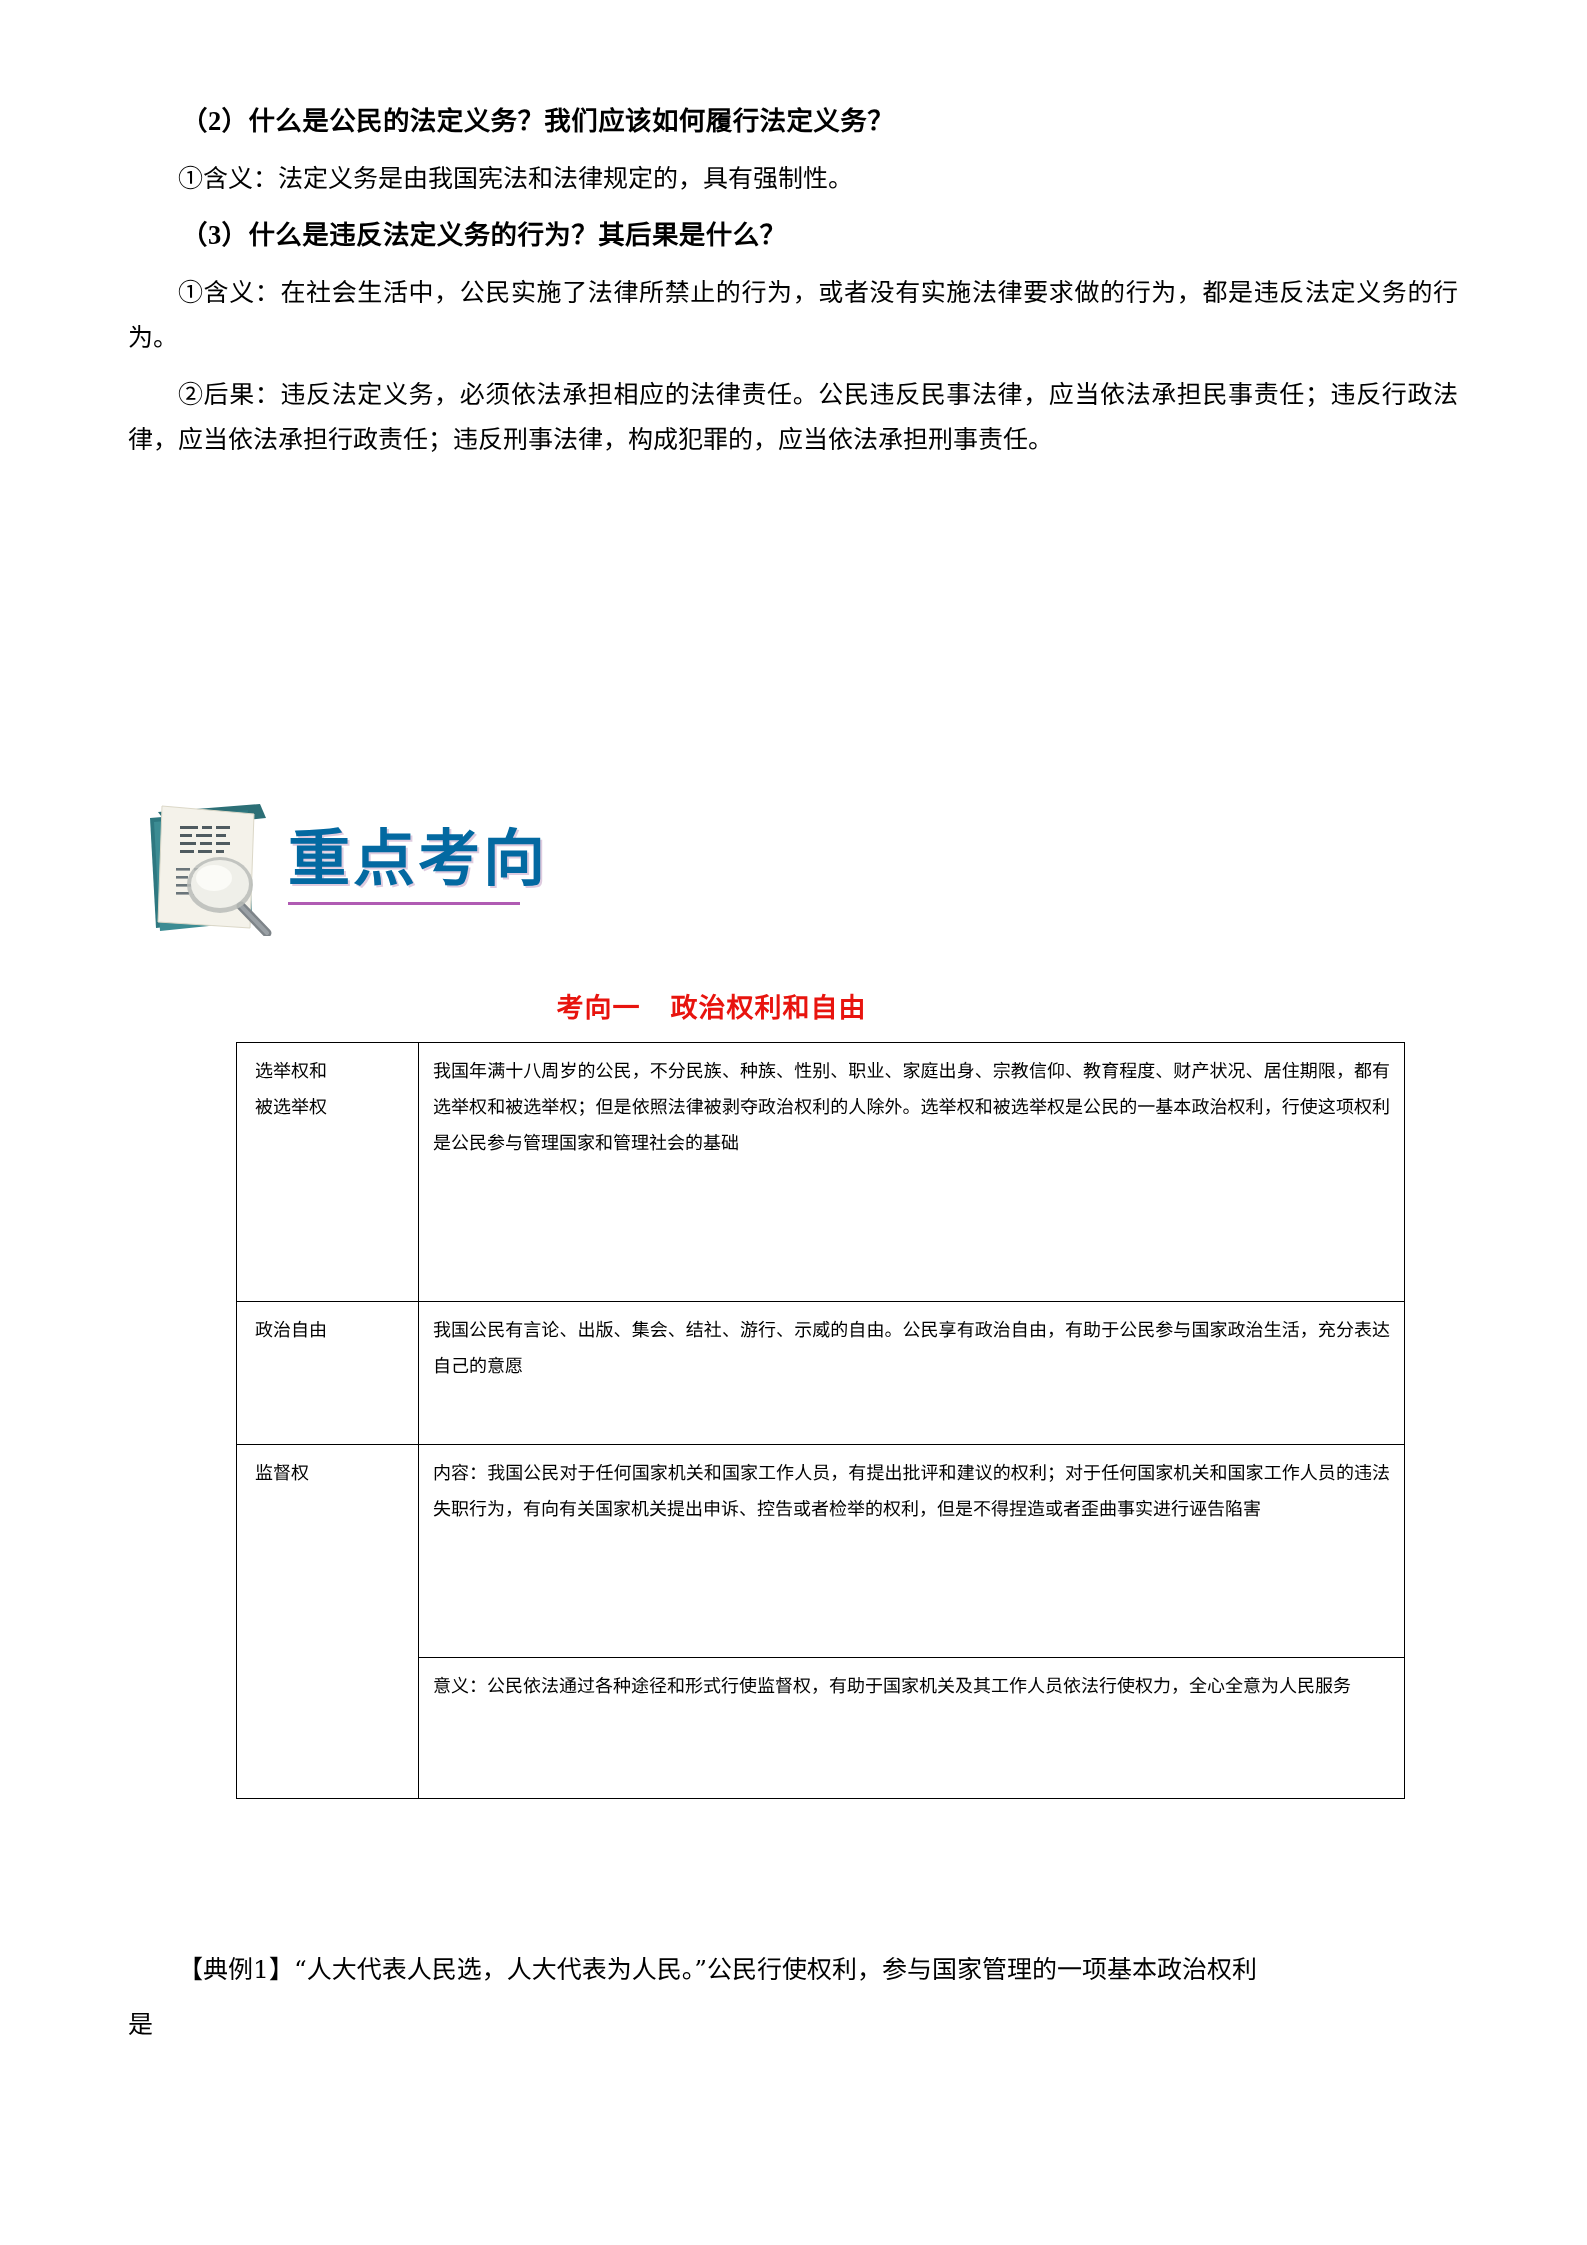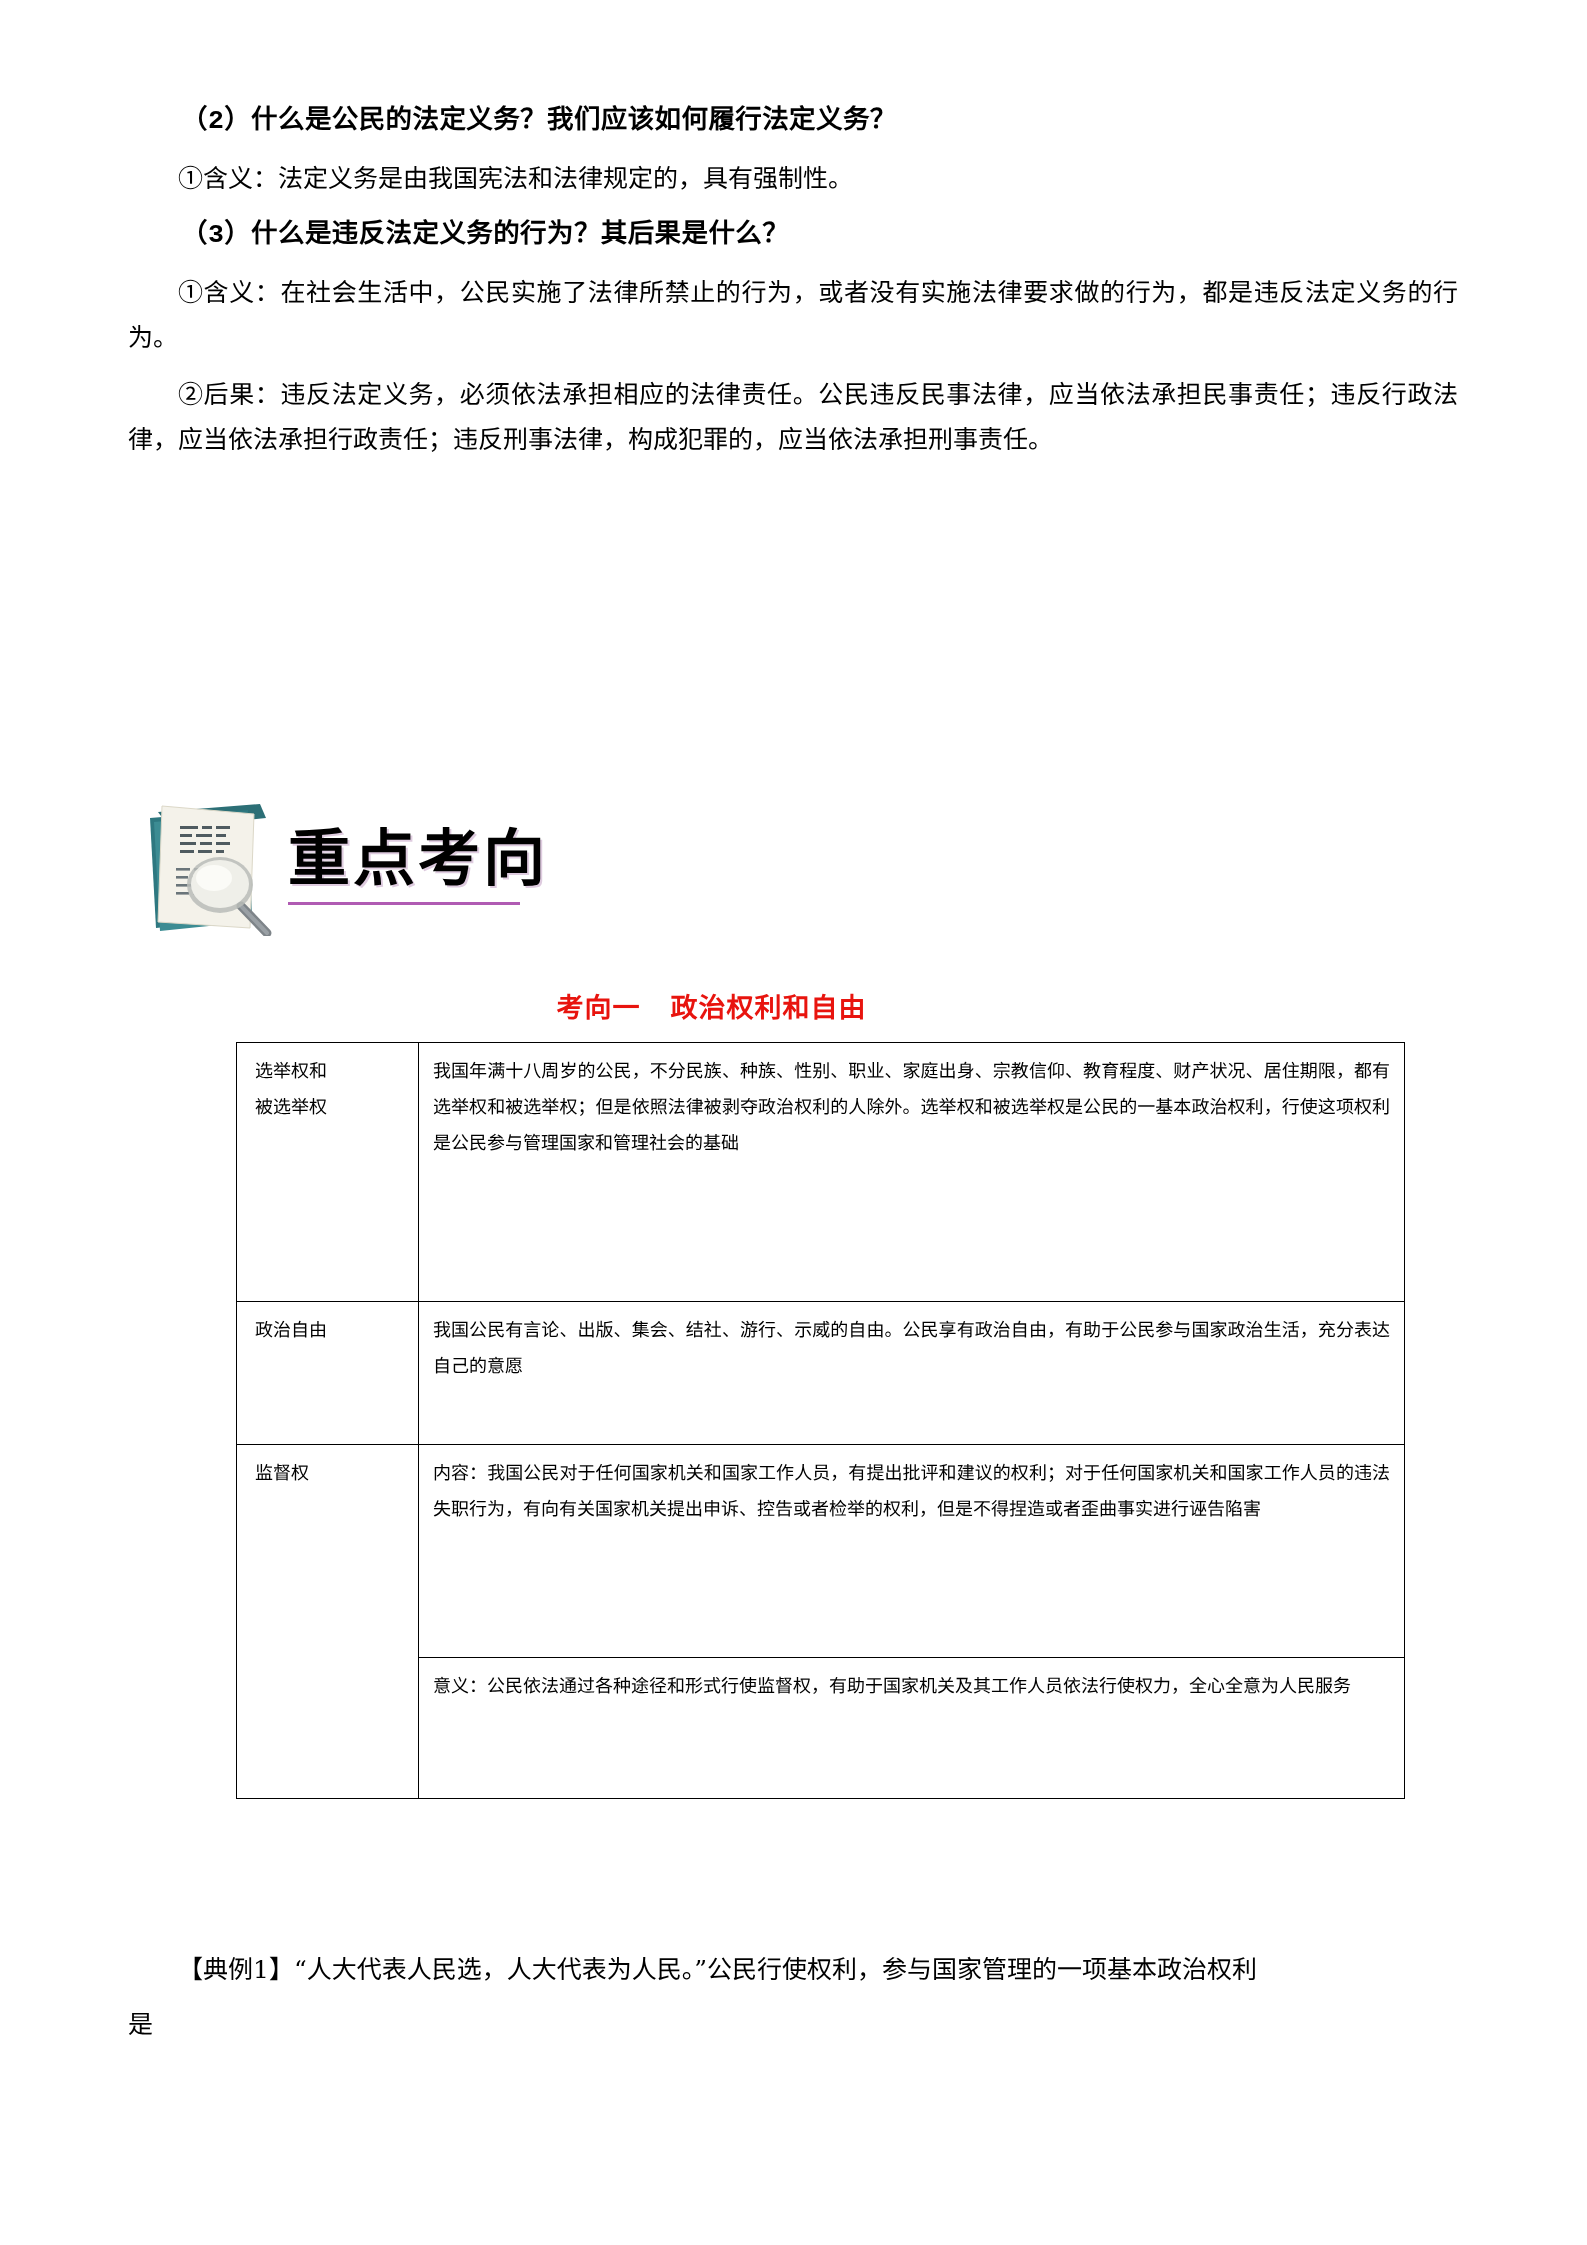--- a/index.html
+++ b/index.html
@@ -34,21 +34,21 @@
     width: 1330px;
   }
 
   .p-head {
     font-size: 26.5px;
     font-weight: bold;
     line-height: 1.62;
     letter-spacing: 0.4px;
     text-indent: 2em;
     margin: 0 0 14px 0;
-    font-family: Liberation Mono, monospace;
+    font-family: Liberation Serif, serif;
   }
 
   .p-body {
     font-size: 25px;
     line-height: 1.78;
     margin: 0 0 13px 0;
     text-indent: 2em;
     text-align: justify;
     text-justify: inter-ideograph;
     font-family: "DejaVu Serif", "Liberation Serif", serif;
@@ -72,21 +72,21 @@
   }
 
   .banner-title {
     position: absolute;
     left: 148px;
     top: 48px;
     font-size: 62px;
     font-weight: bold;
     letter-spacing: 3px;
     line-height: 1;
-    color: #000000;
+    color: #0369a1;
     font-family: "DejaVu Sans", "Liberation Sans", sans-serif;
     text-shadow: 2px 2px 0 rgba(123,46,126,0.25);
     white-space: nowrap;
   }
   .banner-underline {
     position: absolute;
     left: 148px;
     top: 122px;
     width: 232px;
     height: 3px;

